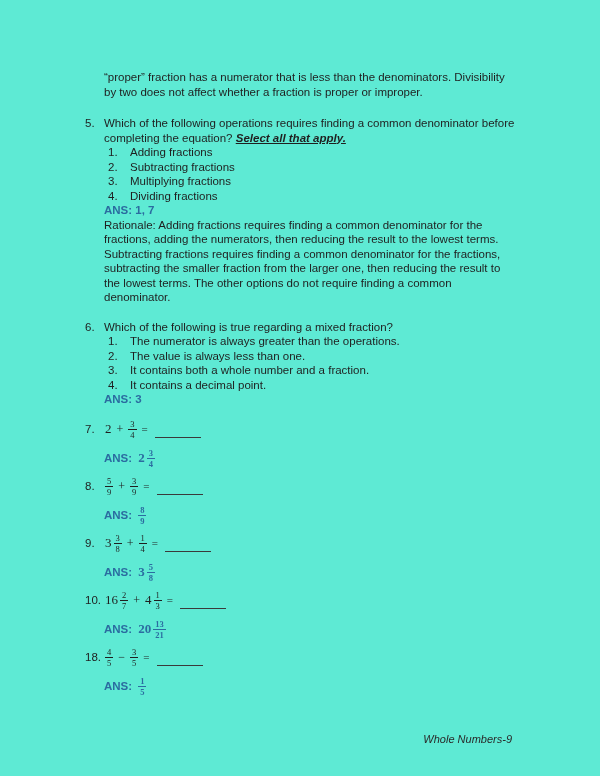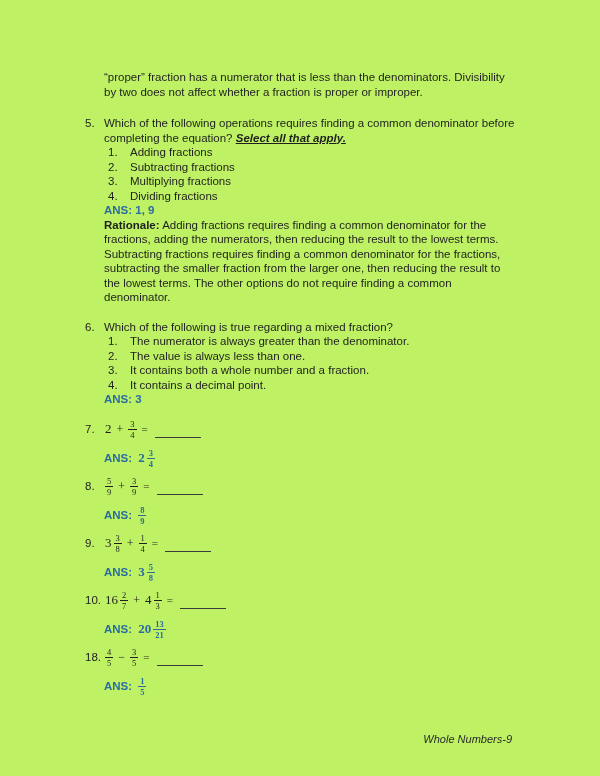--- a/index.html
+++ b/index.html
@@ -1,31 +1,31 @@
 <!DOCTYPE html>
 <html><head>
 <meta charset="utf-8">
 <style>
   html,body{margin:0;padding:0;background:#e8e8e8;}
   .page{
-    position:relative;width:600px;height:776px;background:#bef264;
+    position:relative;width:600px;height:776px;background:#5eead4;
     font-family:"Liberation Sans",sans-serif;font-size:11.5px;line-height:14.5px;
     color:#1f1f1f;overflow:hidden;margin:0 auto;
   }
   .content{position:absolute;left:85px;top:70px;width:430px;}
   .para{margin-left:19px;margin-bottom:17px;}
   .qblock{margin-bottom:15px;}
   .qrow{display:flex;}
   .qnum{width:19px;flex:none;}
   .qbody{flex:1;}
   .emph{font-weight:bold;font-style:italic;text-decoration:underline;}
   .opt{display:flex;padding-left:4px;}
   .optnum{width:22px;flex:none;}
   .ans-line{color:#2b6ca0;font-weight:bold;}
-  .rat-label{font-weight:bold;}
+  .rat-label{font-weight:normal;}
   
   .math-q{margin-left:0;}
   .eq-row{display:flex;align-items:center;height:30px;font-family:"Liberation Serif",serif;font-size:13px;}
   .eq-row .qnum{font-family:"Liberation Sans",sans-serif;font-size:11.5px;}
   .equation{display:inline-flex;align-items:center;}
   .m-n{margin:0 1px;}
   .m-op{margin:0 4px;font-size:12px;}
   .m-eq{margin-left:4px;font-size:11px;}
   .frac{display:inline-flex;flex-direction:column;align-items:center;font-size:8.5px;line-height:10px;margin:0 1px;}
   .frac .fd{border-top:1px solid currentColor;padding:0 2px;}
@@ -61,34 +61,34 @@
             <span>Subtracting fractions</span>
           </div>
           <div class="opt">
             <span class="optnum">3.</span>
             <span>Multiplying fractions</span>
           </div>
           <div class="opt">
             <span class="optnum">4.</span>
             <span>Dividing fractions</span>
           </div>
-          <div class="ans-line"><span>ANS:</span> <span>1, 9</span></div>
+          <div class="ans-line"><span>ANS:</span> <span>1, 7</span></div>
           <div><span class="rat-label">Rationale:</span> <span>Adding fractions requires finding a common denominator for the fractions, adding the numerators, then reducing the result to the lowest terms. Subtracting fractions requires finding a common denominator for the fractions, subtracting the smaller fraction from the larger one, then reducing the result to the lowest terms. The other options do not require finding a common denominator.</span></div>
         </div>
       </div>
     </div>
 
     <div class="qblock" style="margin-bottom:8px;">
       <div class="qrow">
         <span class="qnum">6.</span>
         <div class="qbody">
           <div>Which of the following is true regarding a mixed fraction?</div>
           <div class="opt">
             <span class="optnum">1.</span>
-            <span>The numerator is always greater than the denominator.</span>
+            <span>The numerator is always greater than the operations.</span>
           </div>
           <div class="opt">
             <span class="optnum">2.</span>
             <span>The value is always less than one.</span>
           </div>
           <div class="opt">
             <span class="optnum">3.</span>
             <span>It contains both a whole number and a fraction.</span>
           </div>
           <div class="opt">

